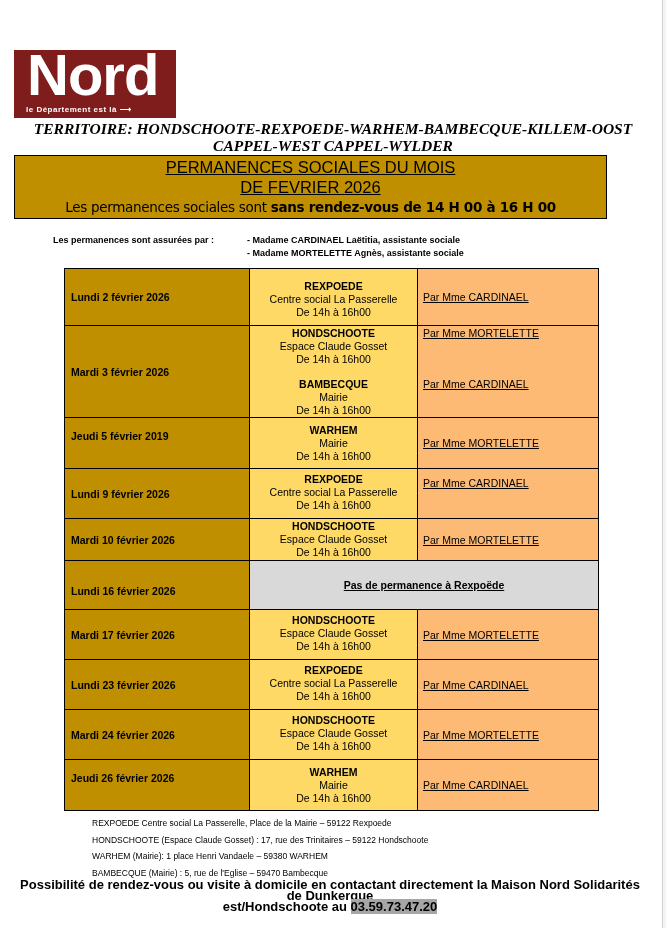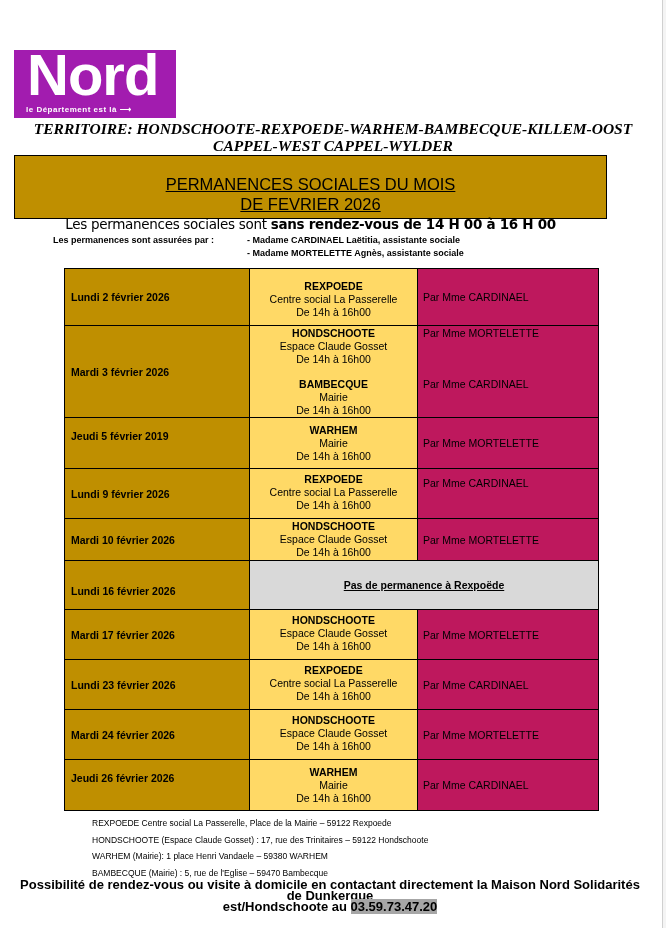--- a/index.html
+++ b/index.html
@@ -6,21 +6,21 @@
     body {
       width: 666px; height: 928px; background: #ffffff; position: relative; overflow: hidden;
       font-family: "Liberation Sans", sans-serif; color: #000;
     }
     .scroll-edge {
       position: absolute; left: 662px; top: 0; width: 4px; height: 928px;
       border-left: 1px solid #d0d0d0; background: #f4f4f4;
     }
     .logo {
       position: absolute; left: 14px; top: 50px; width: 162px; height: 68px;
-      background: #a21caf; color: #fff;
+      background: #7f1d1d; color: #fff;
     }
     .logo .word {
       position: absolute; left: 13px; top: -6px; font-size: 58px; font-weight: bold;
       letter-spacing: -1px; line-height: 62px;
     }
     .logo .tag {
       position: absolute; left: 12px; top: 55px; font-size: 8px; font-weight: bold;
       letter-spacing: 0.5px; white-space: nowrap;
     }
     .territoire {
@@ -28,21 +28,21 @@
       font-family: "Liberation Serif", serif; font-style: italic; font-weight: bold;
       font-size: 15.5px; line-height: 17px;
     }
     .banner {
       position: absolute; left: 14px; top: 155px; width: 591px; height: 62px;
       background: #bf8f00; border: 1px solid #000; text-align: center;
     }
     .banner .t1, .banner .t2 {
       font-size: 16.5px; line-height: 20px; text-decoration: underline; display: block;
     }
-    .banner .t1 { margin-top: 18px; }
+    .banner .t1 { margin-top: 1px; }
     .banner .t3 {
       font-family: "DejaVu Sans", sans-serif; font-size: 13.5px; line-height: 20px; display: block;
       letter-spacing: -0.3px;
     }
     .banner .t3 b { font-weight: bold; }
     .assur {
       position: absolute; left: 53px; top: 233px; font-size: 9px; font-weight: bold; line-height: 15px;
     }
     .assur .lbl { position: absolute; left: 0; top: 0; white-space: nowrap; }
     .assur .l1 { position: absolute; left: 194px; top: 0; white-space: nowrap; font-weight: normal; }
@@ -56,21 +56,21 @@
     table.sched td { border: 1px solid #000; padding: 0; font-size: 10.5px; margin-left: 22px; }
     td.date {
       background: #bf8f00; width: 178px; font-weight: bold; padding-left: 6px !important;
       vertical-align: middle;
     }
     td.lieu {
       background: #ffd966; width: 167px; text-align: center; vertical-align: top; line-height: 13px;
     }
     td.lieu .city { font-weight: bold; }
     td.agent {
-      background: #be185d; padding-left: 5px !important; vertical-align: middle;
+      background: #fdba74; padding-left: 5px !important; vertical-align: middle; text-decoration: underline;
     }
     td.none {
       background: #d9d9d9; text-align: center; font-weight: bold; font-size: 12.5px;
       text-decoration: underline;
     }
     .addr {
       position: absolute; left: 92px; top: 815px; font-size: 8.5px; line-height: 16.5px;
     }
     .footer {
       position: absolute; left: 20px; top: 879px; width: 620px; text-align: center;

